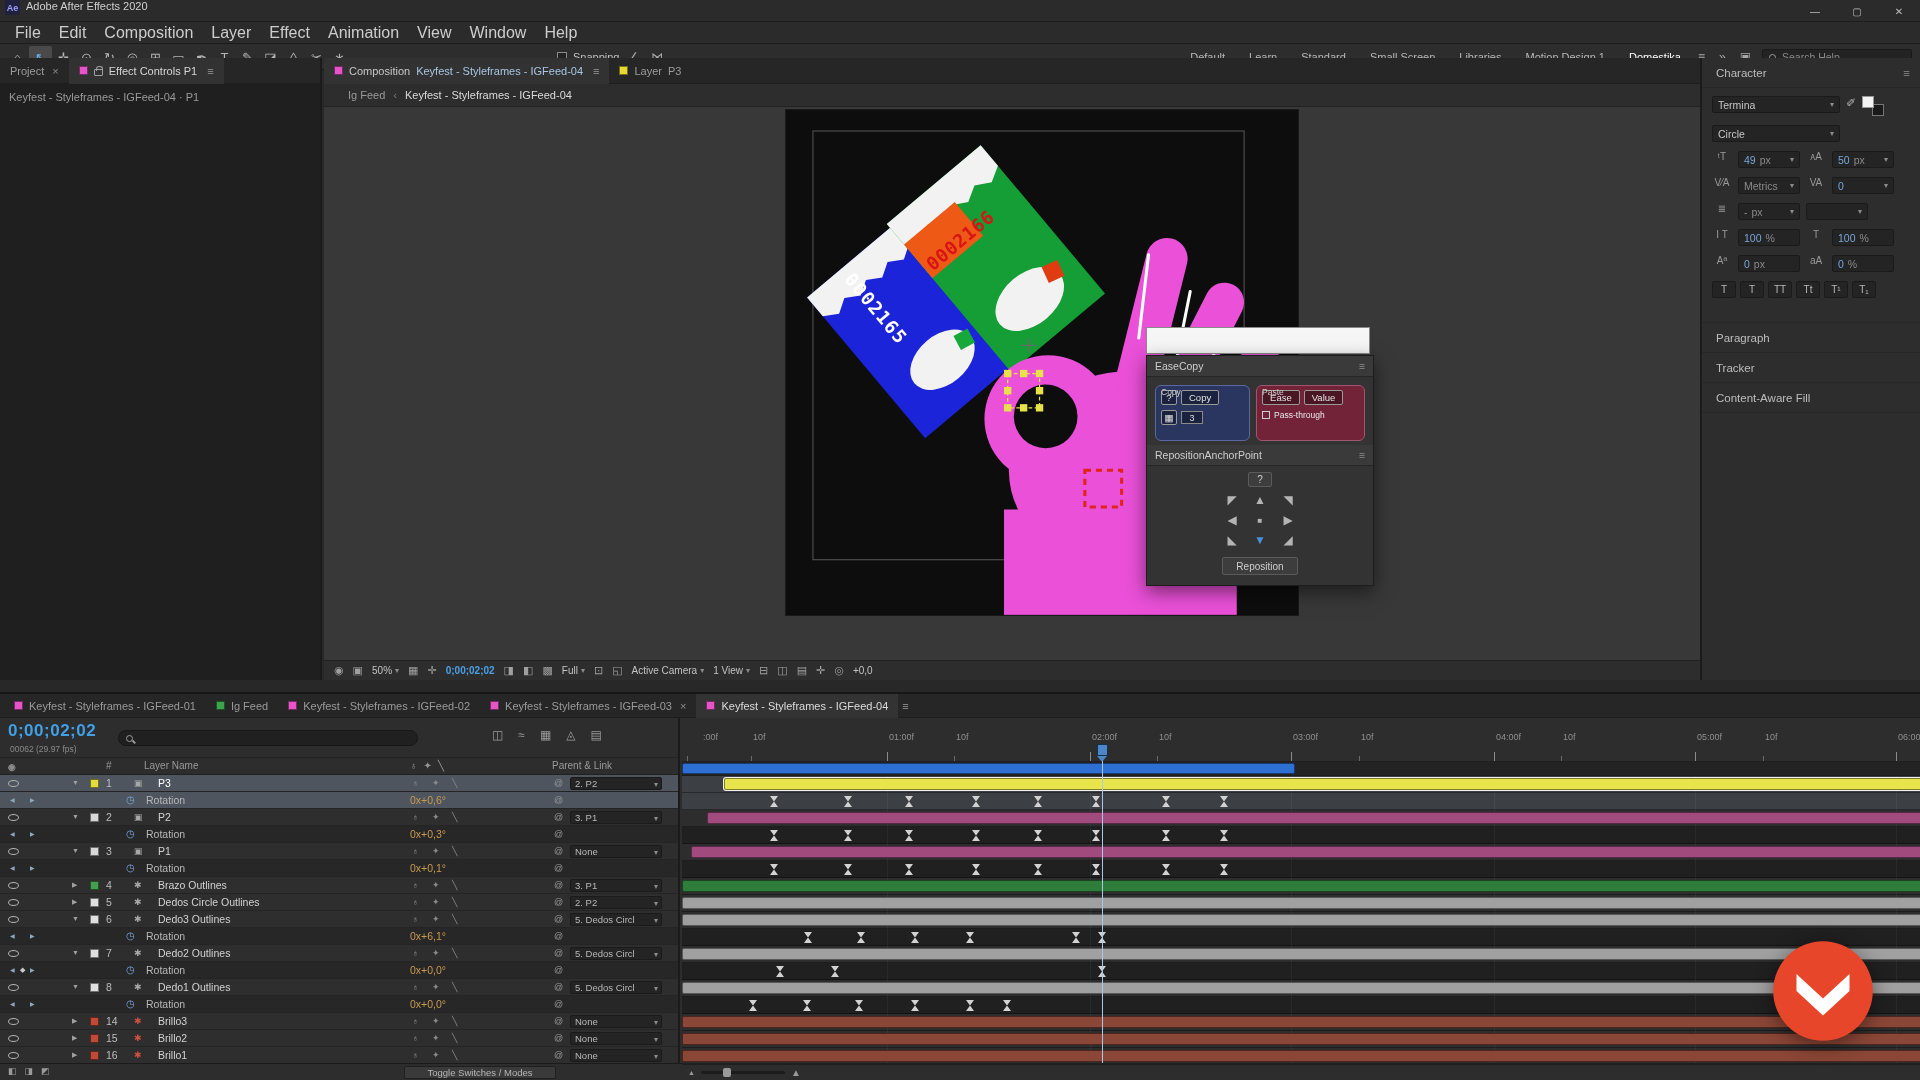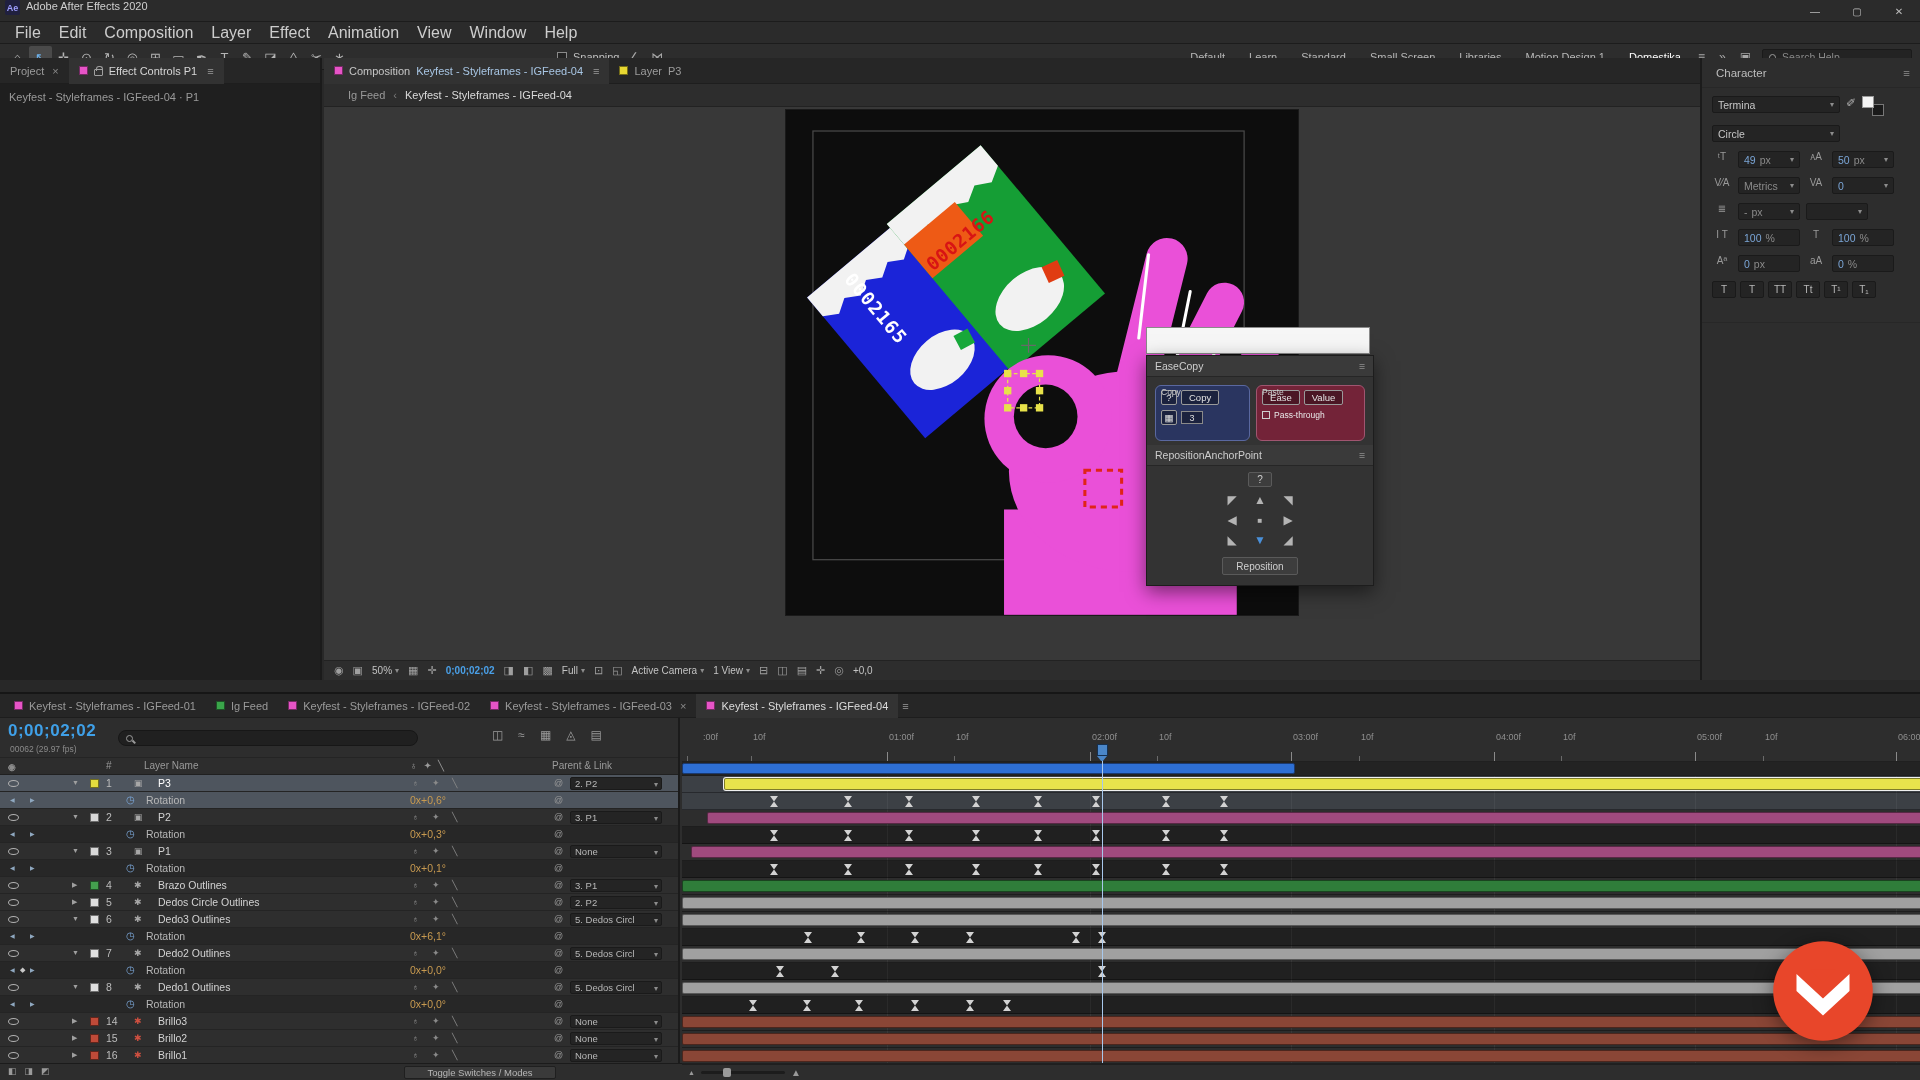--- a/index.html
+++ b/index.html
@@ -515,20 +515,25 @@
         </div>
         <div class="cr" id="typeBtns">
             <span class="tbtn">T</span>
             <span class="tbtn">T</span>
             <span class="tbtn">TT</span>
             <span class="tbtn">Tt</span>
             <span class="tbtn">T¹</span>
             <span class="tbtn">T₁</span>
           </div>
       </div>
+      <div id="railBottom">
+          <div class="rail-row">Paragraph</div>
+          <div class="rail-row">Tracker</div>
+          <div class="rail-row">Content-Aware Fill</div>
+        </div>
     </div>
 
     <div class="easecopy-field"></div>
     <div class="easecopy">
       <div class="ec-hdr">
         <span>EaseCopy</span>
         <span class="pmenu">≡</span>
       </div>
       <div class="ec-groups">
         <div class="ec-box ec-copy">

